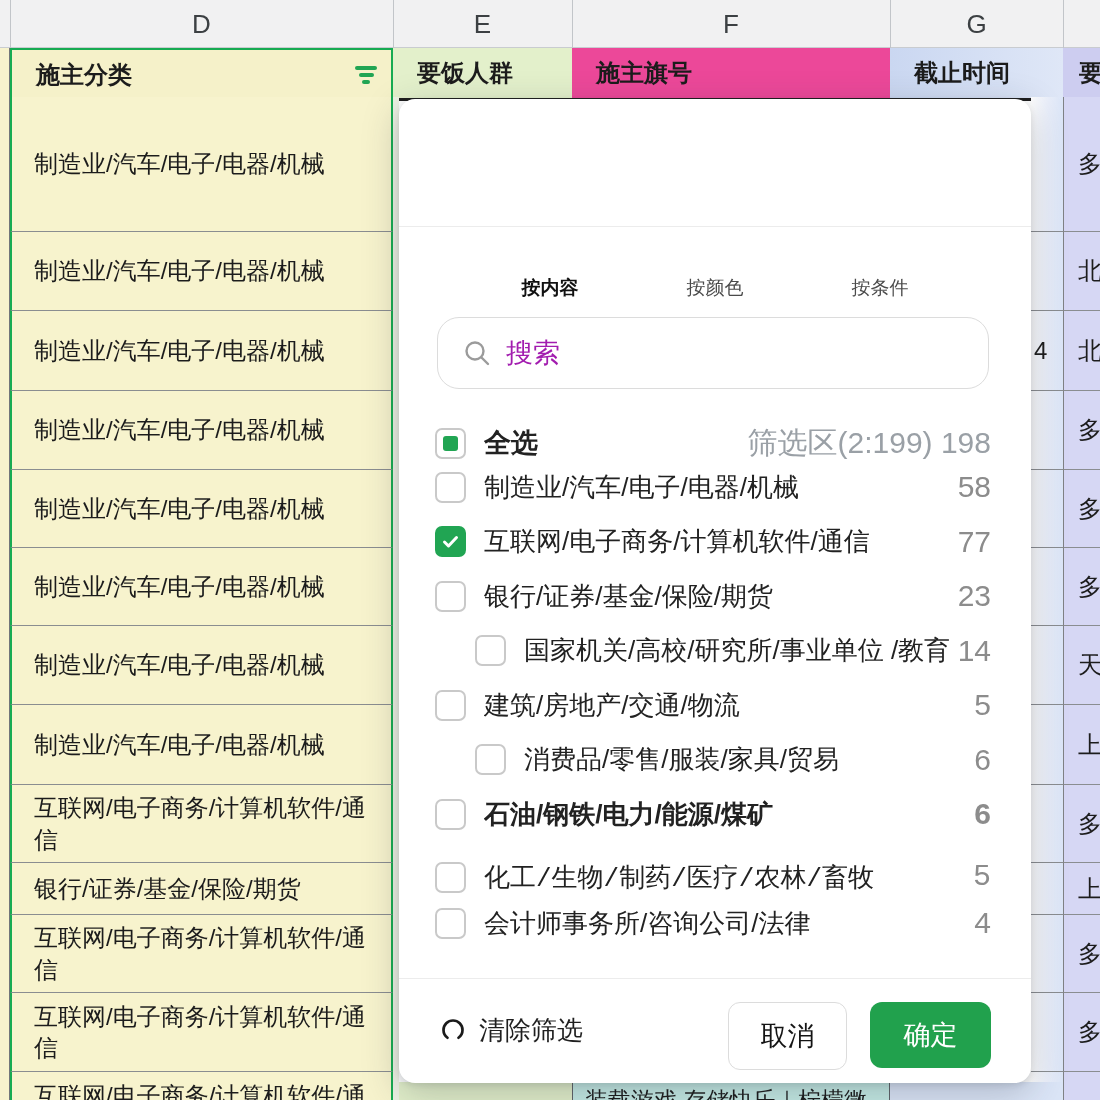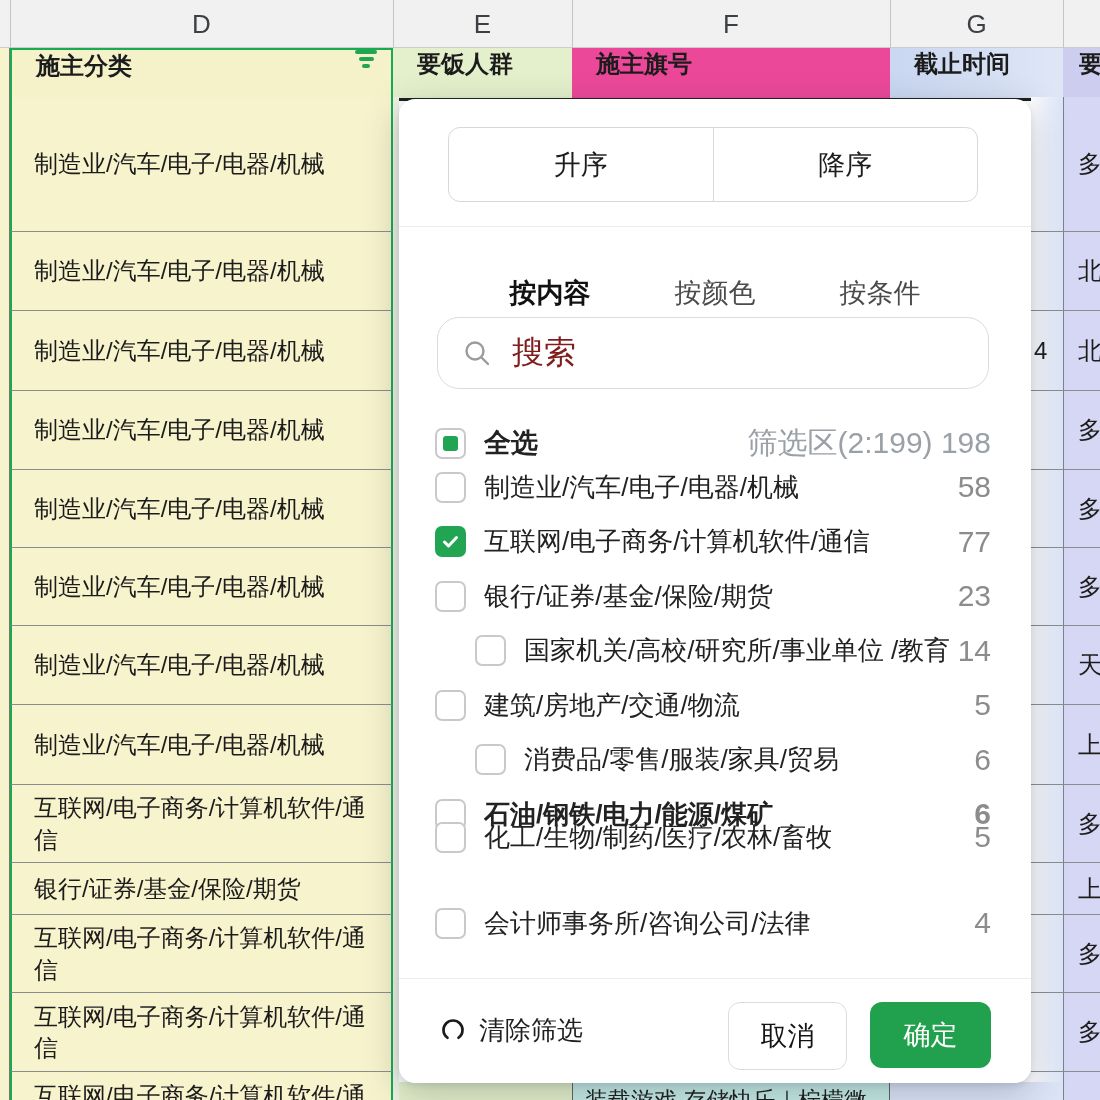--- a/index.html
+++ b/index.html
@@ -7,21 +7,21 @@
     font-family:"Liberation Sans","DejaVu Sans",sans-serif;color:#1c1c1c;background:#fff;}
   .abs{position:absolute;box-sizing:border-box;}
 
   
   #letter-row{left:0;top:0;width:1100px;height:48px;background:#f1f1f2;border-bottom:1px solid #c9ccd0;}
   .col-letter{position:absolute;top:0;height:48px;display:flex;align-items:center;justify-content:center;
     font-size:26px;color:#3c4043;}
   .letter-sep{position:absolute;top:0;width:1px;height:48px;background:#c2c5c9;}
 
   
-  .hdr{top:48px;height:53px;display:flex;align-items:flex-start;font-weight:700;font-size:24px;
+  .hdr{top:48px;height:53px;display:flex;align-items:center;font-weight:700;font-size:24px;
     border-bottom:3px solid #1f1f1f;padding-left:24px;gap:16px;}
   #hdr-d{left:10px;width:383px;background:#f5f1c9;border:2.5px solid #17ab52;justify-content:space-between;padding-right:14px;}
   #hdr-e{left:393px;width:179px;background:#e3f0cb;}
   #hdr-f{left:572px;width:318px;background:#ec4899;}
   #hdr-g{left:890px;width:173px;background:linear-gradient(90deg,#cad7f1,#dfe7f7);}
   #hdr-h{left:1063px;width:37px;background:#cdcdf0;padding-left:16px;}
 
   
   .funnel{display:inline-flex;flex-direction:column;align-items:center;gap:3px;}
   .funnel i{display:block;height:4px;border-radius:2px;background:#21a553;}
@@ -52,27 +52,27 @@
   #popup{left:399px;top:99px;width:632px;height:984px;background:#fff;border-radius:16px;
     box-shadow:0 10px 36px rgba(40,46,60,.25),0 2px 6px rgba(40,46,60,.12);z-index:20;}
   .pp{position:absolute;box-sizing:border-box;}
 
   #sort-seg{left:49px;top:28px;width:530px;height:75px;border:1.5px solid #d8d8d8;border-radius:12px;display:flex;}
   .sort-btn{flex:1;display:flex;align-items:center;justify-content:center;font-size:27px;color:#1d1d1f;cursor:pointer;}
   #sort-seg .sort-btn:first-child{border-right:1.5px solid #d8d8d8;}
 
   .divider{left:0;width:632px;height:1px;background:#ececec;}
 
-  .tab{position:absolute;top:176px;transform:translateX(-50%);font-size:27px;color:#4b4b4b;cursor:pointer;}
+  .tab{position:absolute;top:176px;transform:translateX(-50%);font-size:19px;color:#4b4b4b;cursor:pointer;}
   .tab.active{font-weight:700;color:#111;}
 
   #search-box{left:38px;top:218px;width:552px;height:72px;border:1.5px solid #dcdcdc;border-radius:22px;
     display:flex;align-items:center;padding-left:24px;}
   #search-box svg{flex:0 0 auto;}
-  #search-ph{margin-left:20px;font-size:32px;color:#7f1d1d;}
+  #search-ph{margin-left:14px;font-size:27px;color:#a21caf;}
 
   .cbx{flex:0 0 auto;width:27px;height:27px;border:2px solid #c9c9c9;border-radius:7px;background:#fff;
     display:flex;align-items:center;justify-content:center;}
   .cbx.ind{border-color:#c9c9c9;}
   .cbx.ind i{display:block;width:15px;height:15px;border-radius:3px;background:#21a553;}
   .cbx.on{background:#21a553;border-color:#21a553;}
 
   .lrow{left:36px;width:556px;height:54px;display:flex;align-items:center;}
   .lrow .lbl{margin-left:18px;font-size:26px;color:#222;white-space:nowrap;flex:1 1 auto;overflow:hidden;}
   .lrow .cnt{margin-left:8px;font-size:30px;color:#8c8c8c;text-align:right;}
@@ -199,24 +199,20 @@
 
   <div class="abs bcell" id="b-e"></div>
   <div class="abs bcell" id="b-f">
     <span>装载游戏 存储快乐｜柠檬微</span>
   </div>
   <div class="abs bcell" id="b-g"></div>
   <div class="abs bcell" id="b-h"></div>
 
   <div class="abs" id="popup">
 
-    <div class="pp" id="sort-seg">
-      <div class="sort-btn">升序</div>
-      <div class="sort-btn">降序</div>
-    </div>
 
     <div class="pp divider" style="top:127px"></div>
 
     <div class="pp tab active" style="left:151px">按内容</div>
     <div class="pp tab" style="left:316px">按颜色</div>
     <div class="pp tab" style="left:481px">按条件</div>
 
     <div class="pp" id="search-box">
       <svg width="30" height="30" viewBox="0 0 30 30">
         <circle cx="13" cy="13" r="8.5" fill="none" stroke="#9b9b9b" stroke-width="2.4"></circle>
@@ -266,21 +262,21 @@
         <div class="pp lrow" style="top: 633.5px; padding-left: 40px;">
           <span class="cbx"></span>
           <span class="lbl">消费品/零售/服装/家具/贸易</span>
           <span class="cnt">6</span>
         </div>
         <div class="pp lrow" style="top: 688px; font-weight: bold;">
           <span class="cbx"></span>
           <span class="lbl">石油/钢铁/电力/能源/煤矿</span>
           <span class="cnt">6</span>
         </div>
-        <div class="pp lrow" style="top: 711px;">
+        <div class="pp lrow" style="top: 751px; font-family: Liberation Mono, monospace;">
           <span class="cbx"></span>
           <span class="lbl">化工/生物/制药/医疗/农林/畜牧</span>
           <span class="cnt">5</span>
         </div>
         <div class="pp lrow" style="top: 797px;">
           <span class="cbx"></span>
           <span class="lbl">会计师事务所/咨询公司/法律</span>
           <span class="cnt">4</span>
         </div>
       </div>

